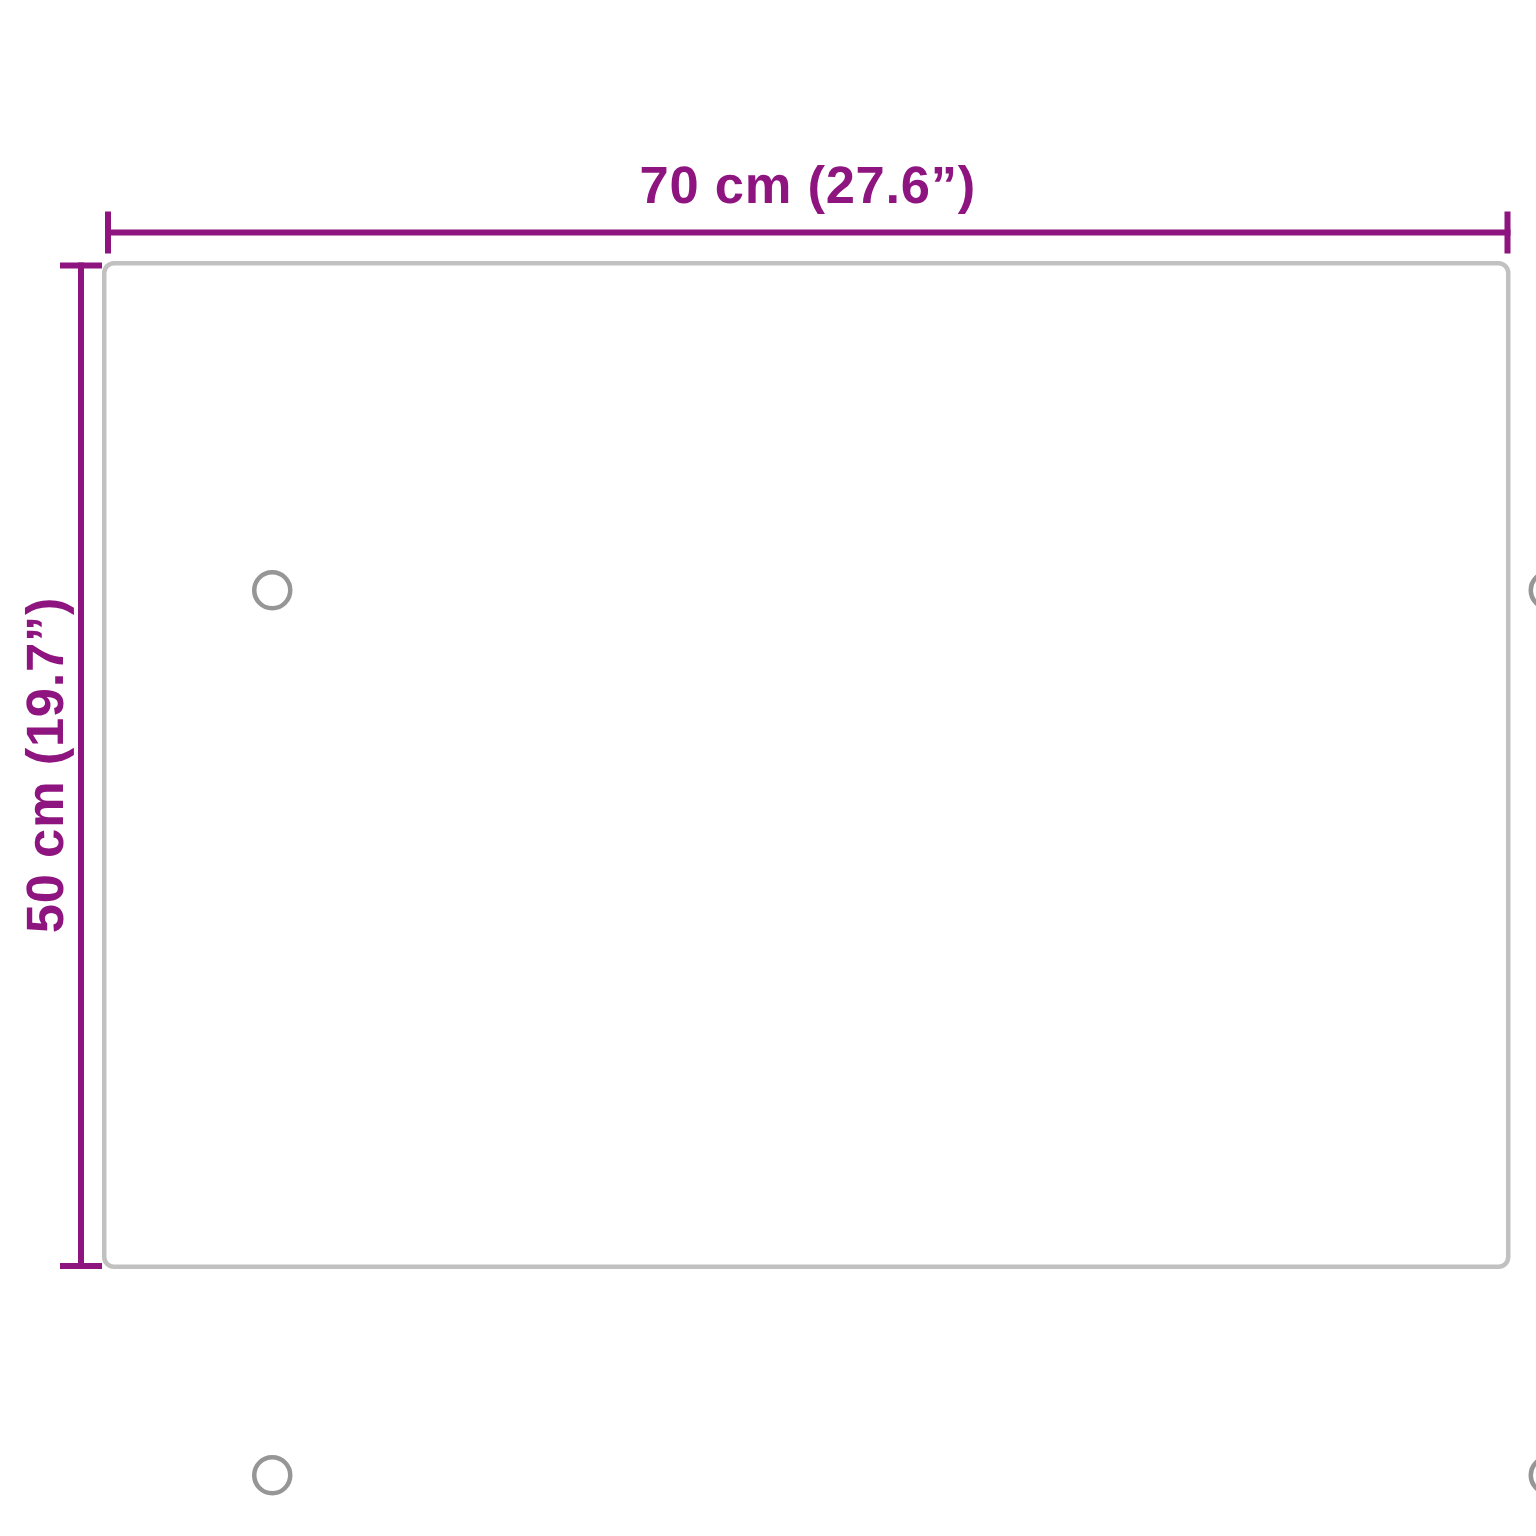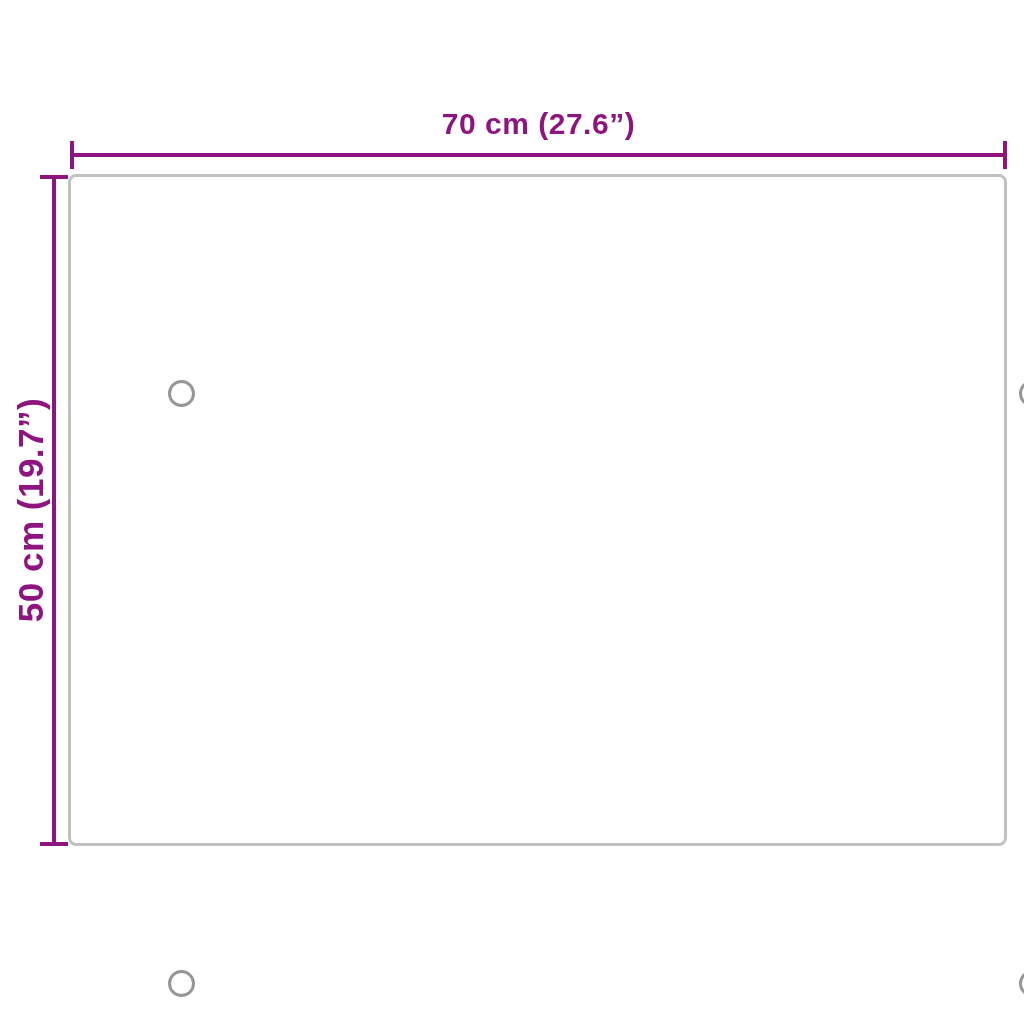--- a/index.html
+++ b/index.html
@@ -48,21 +48,21 @@
   
   .dim-top-line  { left: 70px;  top: 153px; width: 937px; height: 4px; }
   .dim-top-tick-left  { left: 70px;   top: 141px; width: 4px; height: 28px; }
   .dim-top-tick-right { left: 1003px; top: 141px; width: 4px; height: 28px; }
   .dim-top-label {
     position: absolute;
     left: 70px;
     top: 104px;
     width: 937px;
     text-align: center;
-    font-size: 30px;
+    font-size: 35px;
     font-weight: bold;
     color: var(--dim-color);
     letter-spacing: 0.5px;
     line-height: 40px;
     white-space: nowrap;
   }
 
   
   .dim-left-line { left: 52px; top: 175px; width: 4px; height: 671px; }
   .dim-left-tick-top    { left: 40px; top: 175px; width: 28px; height: 4px; }

